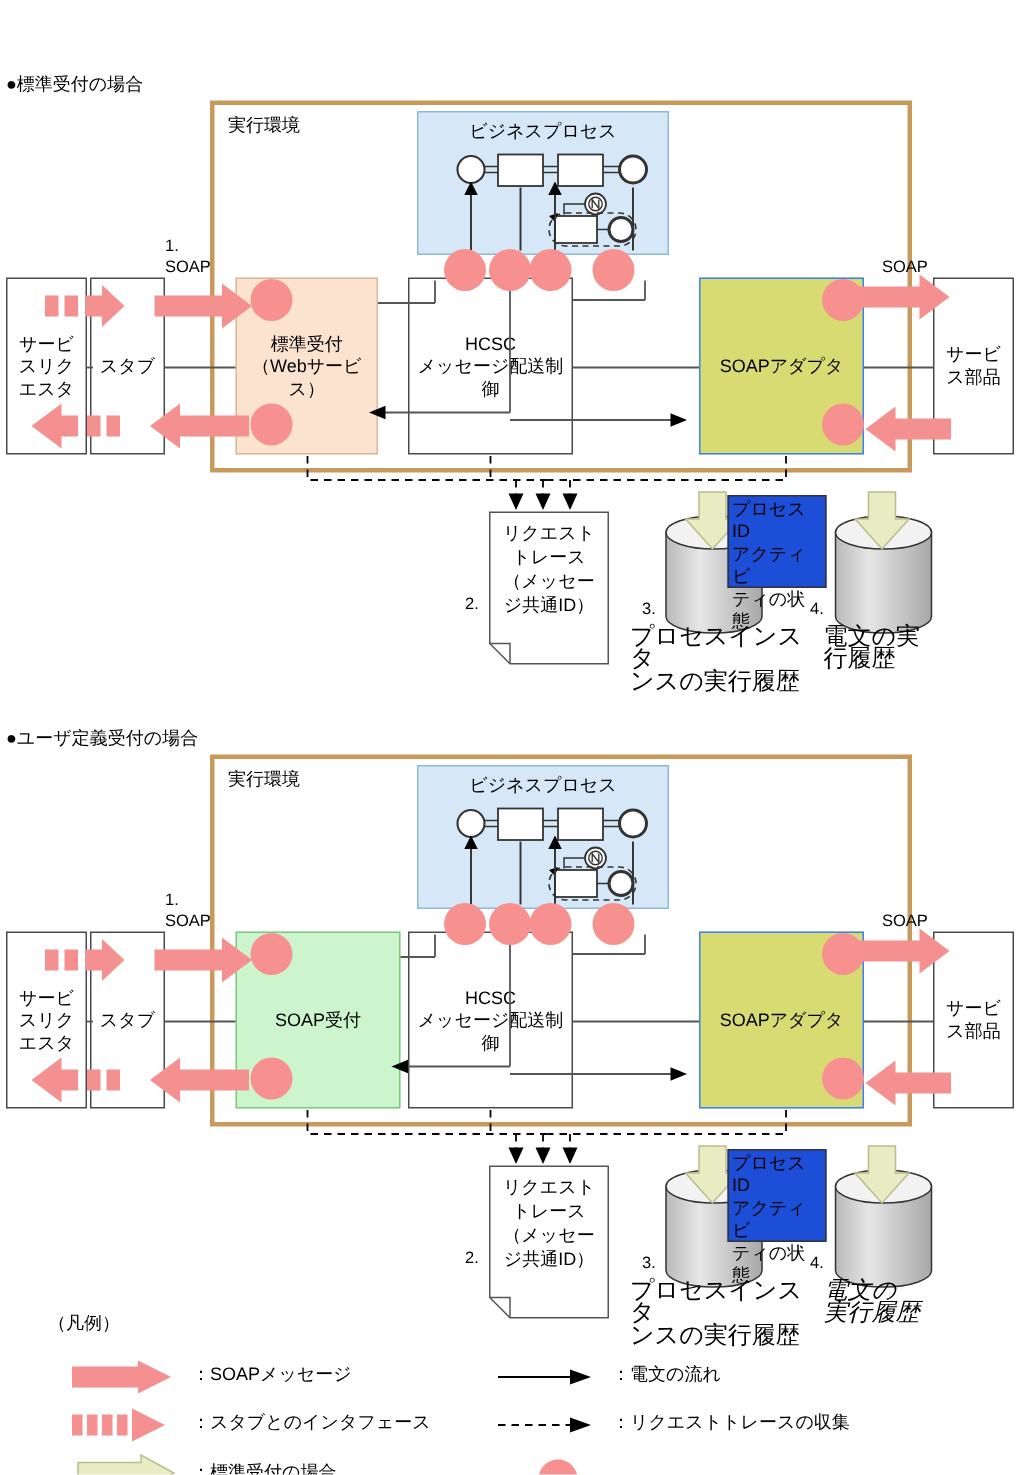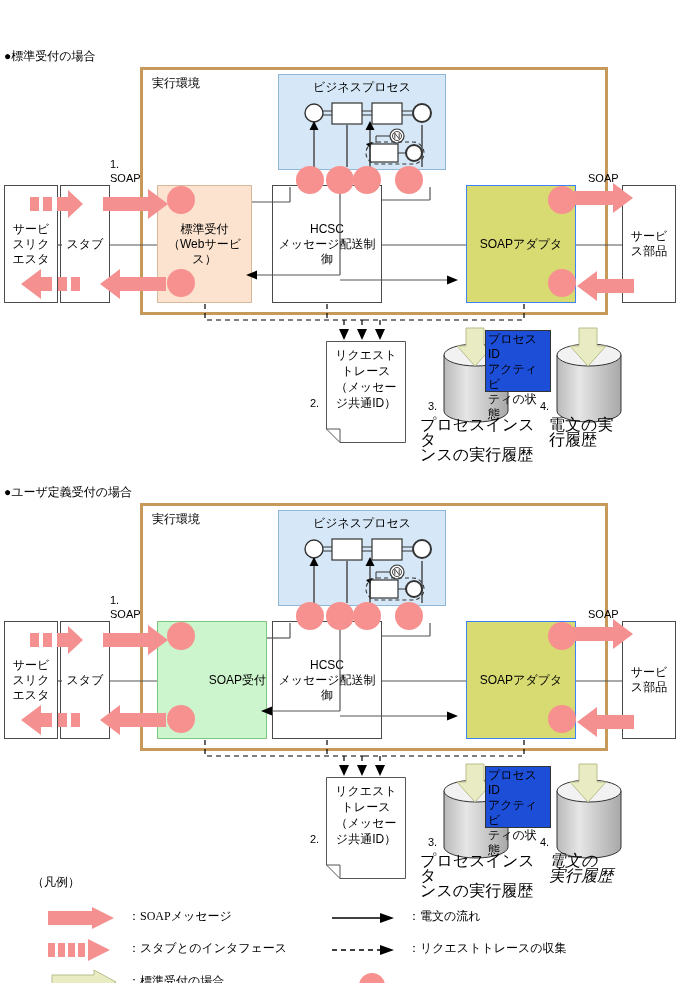--- a/index.html
+++ b/index.html
@@ -369,21 +369,21 @@
   <div class="abs box" style="left:4px; top:576px; width:54px; height:118px;">
     <span class="box-label">サービ
 スリク
 エスタ</span>
   </div>
 
   <div class="abs box" style="left:60px; top:576px; width:50px; height:118px;">
     <span class="box-label">スタブ</span>
   </div>
 
-  <div class="abs box recv-user" style="left:157px; top:576px; width:110px; height:118px;justify-content:flex-end;">
+  <div class="abs box recv-user" style="left:157px; top:576px; width:110px; height:118px;">
     <span class="box-label">SOAP受付</span>
   </div>
 
   <div class="abs box" style="left:272px; top:576px; width:110px; height:118px;">
     <span class="box-label">HCSC
 メッセージ配送制御</span>
   </div>
 
   <div class="abs box adapter" style="left:466px; top:576px; width:110px; height:118px;">
     <span class="box-label">SOAPアダプタ</span>
@@ -503,21 +503,21 @@
   </svg>
   <div class="abs num-label" style="left:540px; top:791px;">4.</div>
   <div class="abs db-caption" style="left:549px; top:808px; width:80px;font-style:italic;">電文の
 実行履歴</div>
 
   <div class="abs legend-title" style="left:32px; top:829px;">（凡例）</div>
 
   <svg class="abs" style="left:48px; top:862px;" width="70" height="22">
     <path d="M0 4 L0 18 L44 18 L44 22 L66 11 L44 0 L44 4 Z" fill="#f49090"></path>
   </svg>
-  <div class="abs legend-text" style="left:128px; top:864px;font-family:Liberation Serif, serif;">：SOAPメッセージ</div>
+  <div class="abs legend-text" style="left:128px; top:864px;">：SOAPメッセージ</div>
 
   <svg class="abs" style="left:48px; top:894px;" width="70" height="22">
     <rect x="0" y="4" width="7" height="14" fill="#f49090"></rect>
     <rect x="10" y="4" width="7" height="14" fill="#f49090"></rect>
     <rect x="20" y="4" width="7" height="14" fill="#f49090"></rect>
     <rect x="30" y="4" width="7" height="14" fill="#f49090"></rect>
     <path d="M40 0 L62 11 L40 22 Z" fill="#f49090"></path>
   </svg>
   <div class="abs legend-text" style="left:128px; top:896px;">：スタブとのインタフェース</div>
 

